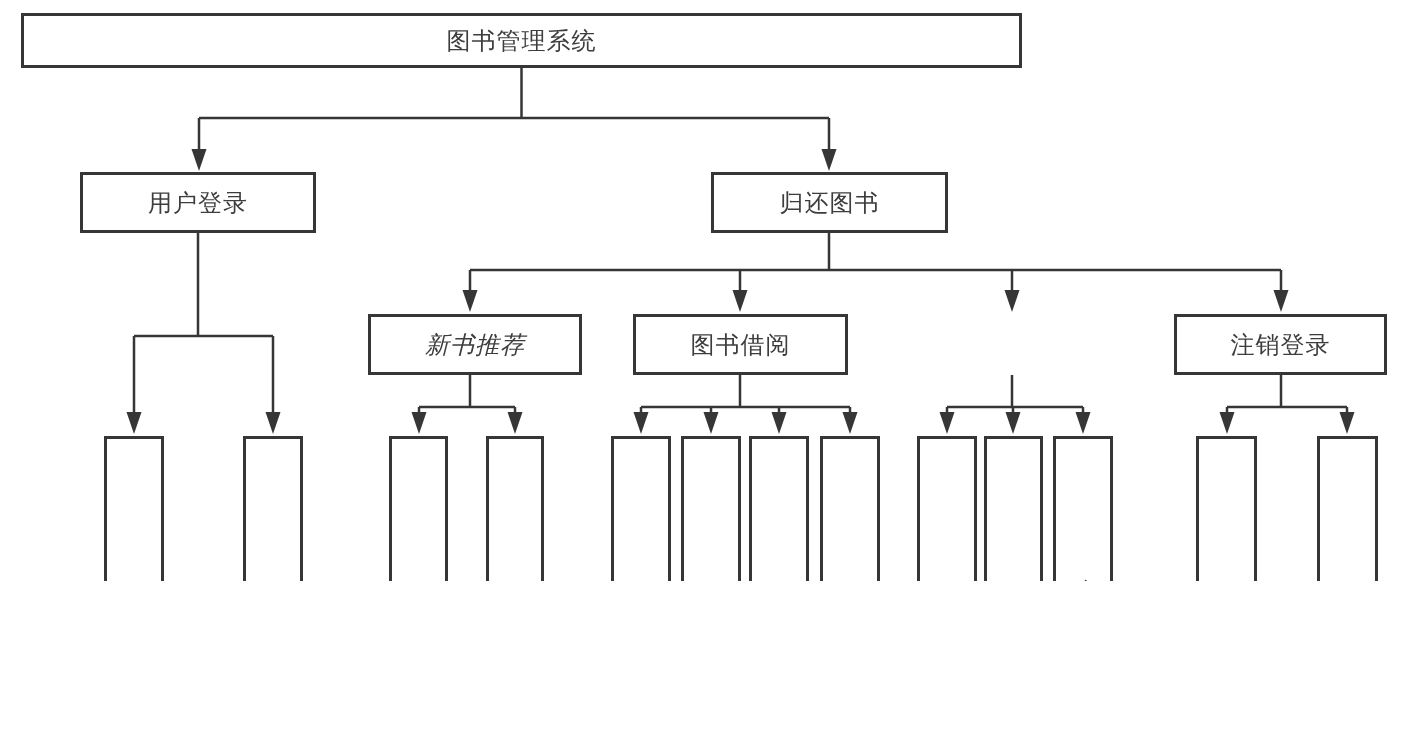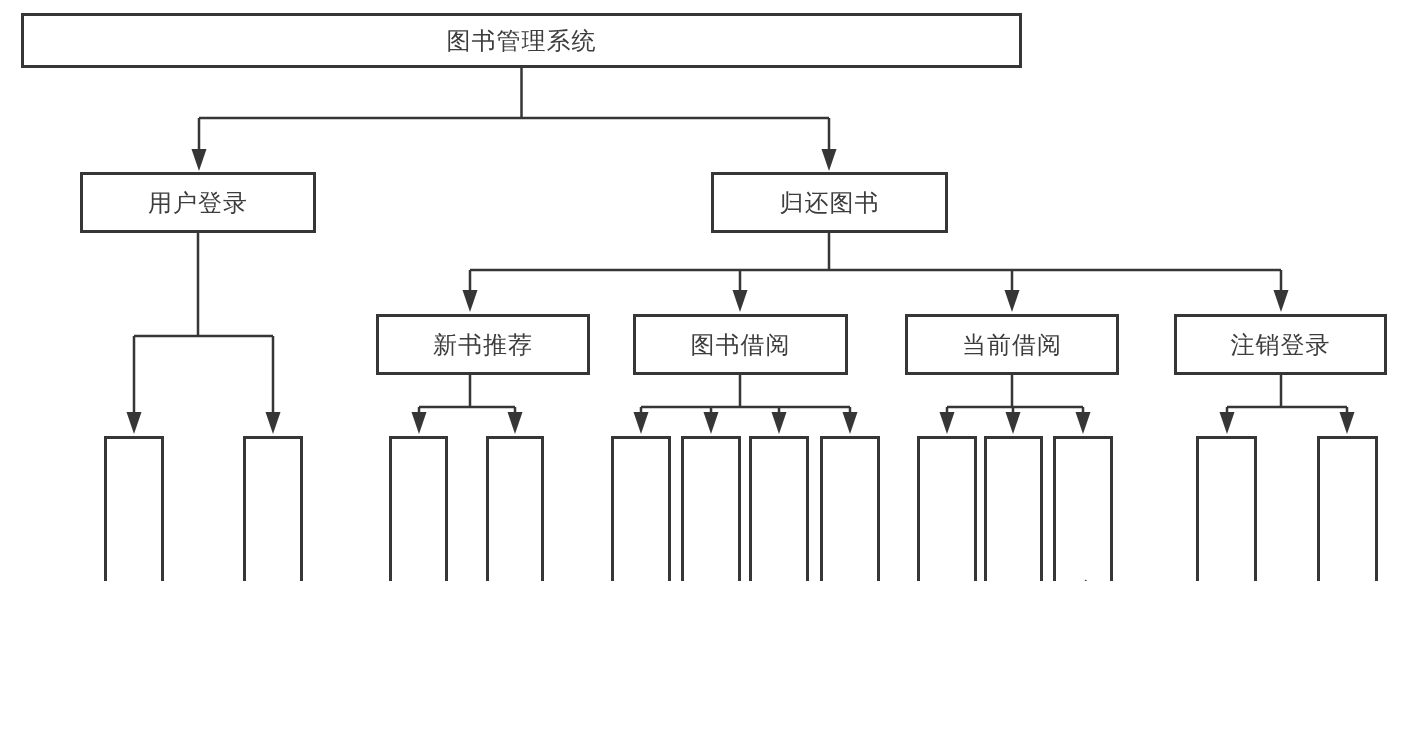--- a/index.html
+++ b/index.html
@@ -31,21 +31,21 @@
     text-orientation:mixed;
     font-size:24px;
     letter-spacing:6px;
     color:#3d3d3d;
     line-height:1;
   }
   
   .n-root{left:21px;top:13px;width:1001px;height:55px;}
   .n-login{left:80px;top:172px;width:236px;height:61px;}
   .n-mgmt{left:711px;top:172px;width:237px;height:61px;}
-  .n-l3-recommend{left:376px;top:314px;width:214px;height:61px;}
+  .n-l3-recommend{left:368px;top:314px;width:214px;height:61px;font-style:italic;}
   .n-l3-borrow{left:633px;top:314px;width:215px;height:61px;}
   .n-l3-current{left:905px;top:314px;width:214px;height:61px;}
   .n-l3-records{left:1174px;top:314px;width:213px;height:61px;}
   .leaf{top:436px;height:301px;}
   .n-leaf-userlogin{left:104px;width:60px;}
   .n-leaf-logout{left:243px;width:60px;}
   .n-leaf-rec-query{left:389px;width:59px;}
   .n-leaf-rec-borrow{left:486px;width:58px;}
   .n-leaf-bor-query{left:611px;width:60px;}
   .n-leaf-bor-add{left:681px;width:60px;}
@@ -147,23 +147,20 @@
   <div class="box n-mgmt">
     <span class="hlabel">归还图书</span>
   </div>
 
   <div class="box n-l3-recommend">
     <span class="hlabel">新书推荐</span>
   </div>
   <div class="box n-l3-borrow">
     <span class="hlabel">图书借阅</span>
   </div>
-  <div class="box n-l3-current">
-    <span class="hlabel">当前借阅</span>
-  </div>
   <div class="box n-l3-records">
     <span class="hlabel">注销登录</span>
   </div>
 
   <div class="box leaf n-leaf-userlogin">
     <span class="vlabel">用户登录</span>
   </div>
   <div class="box leaf n-leaf-logout">
     <span class="vlabel">注销登录</span>
   </div>

